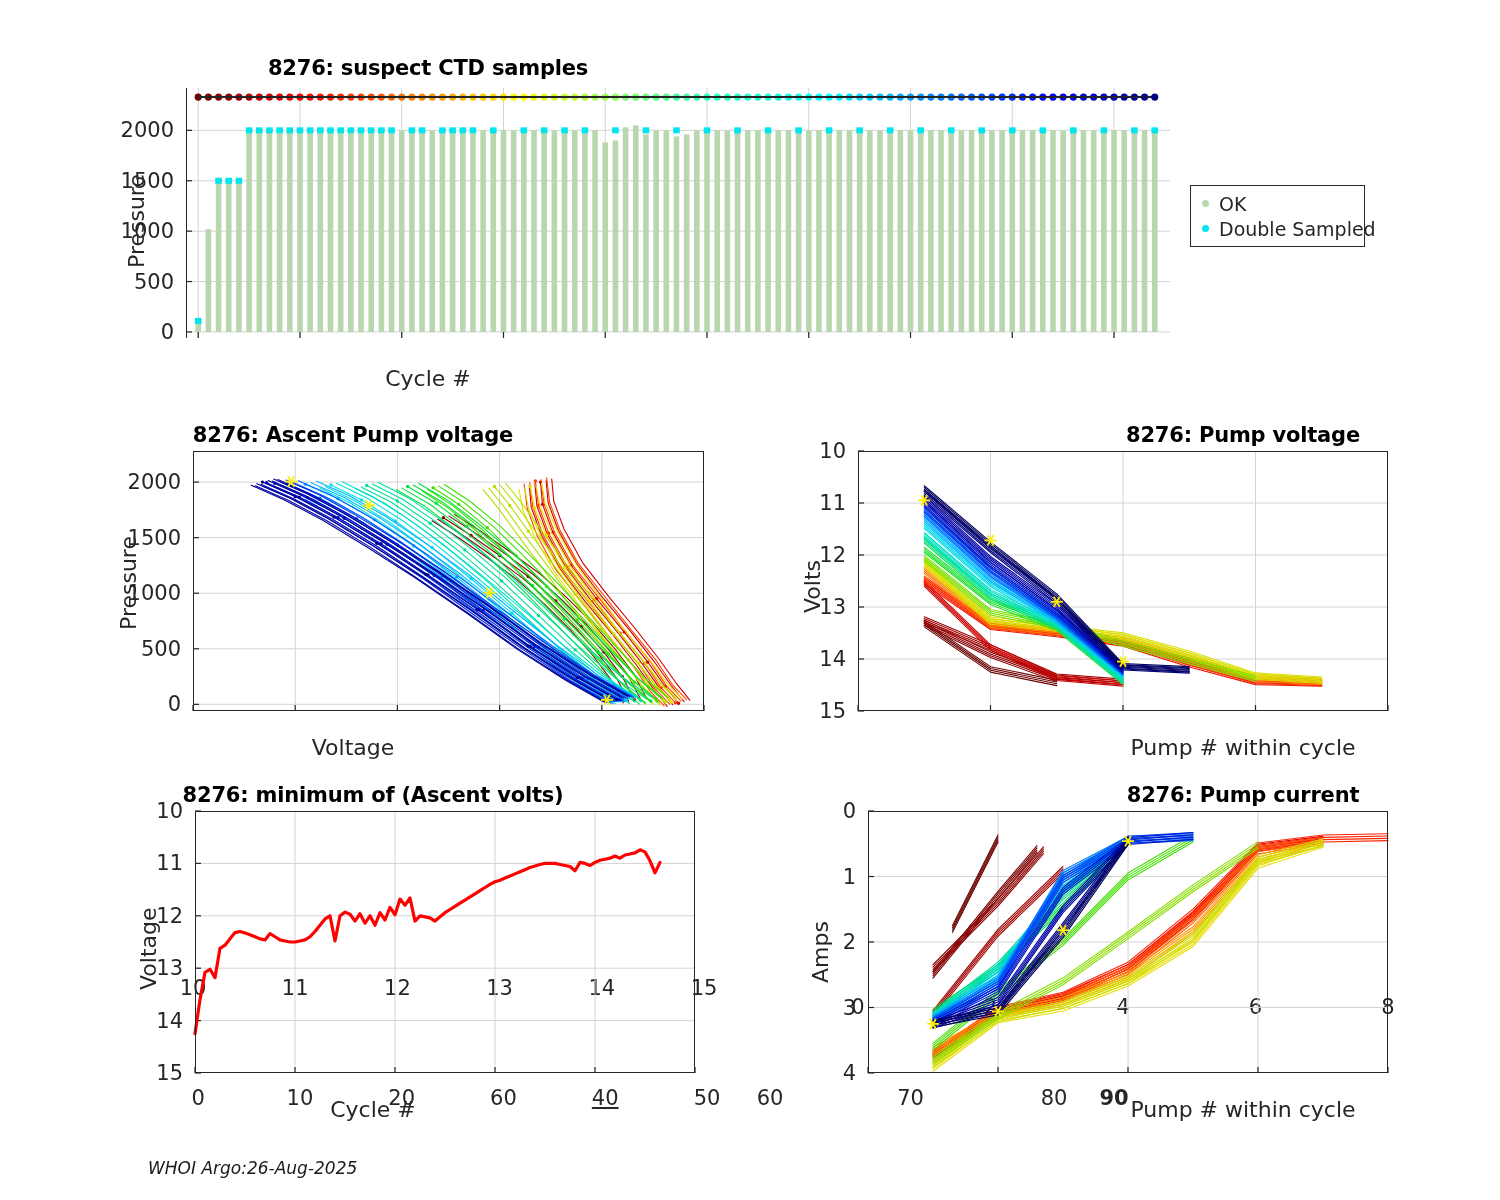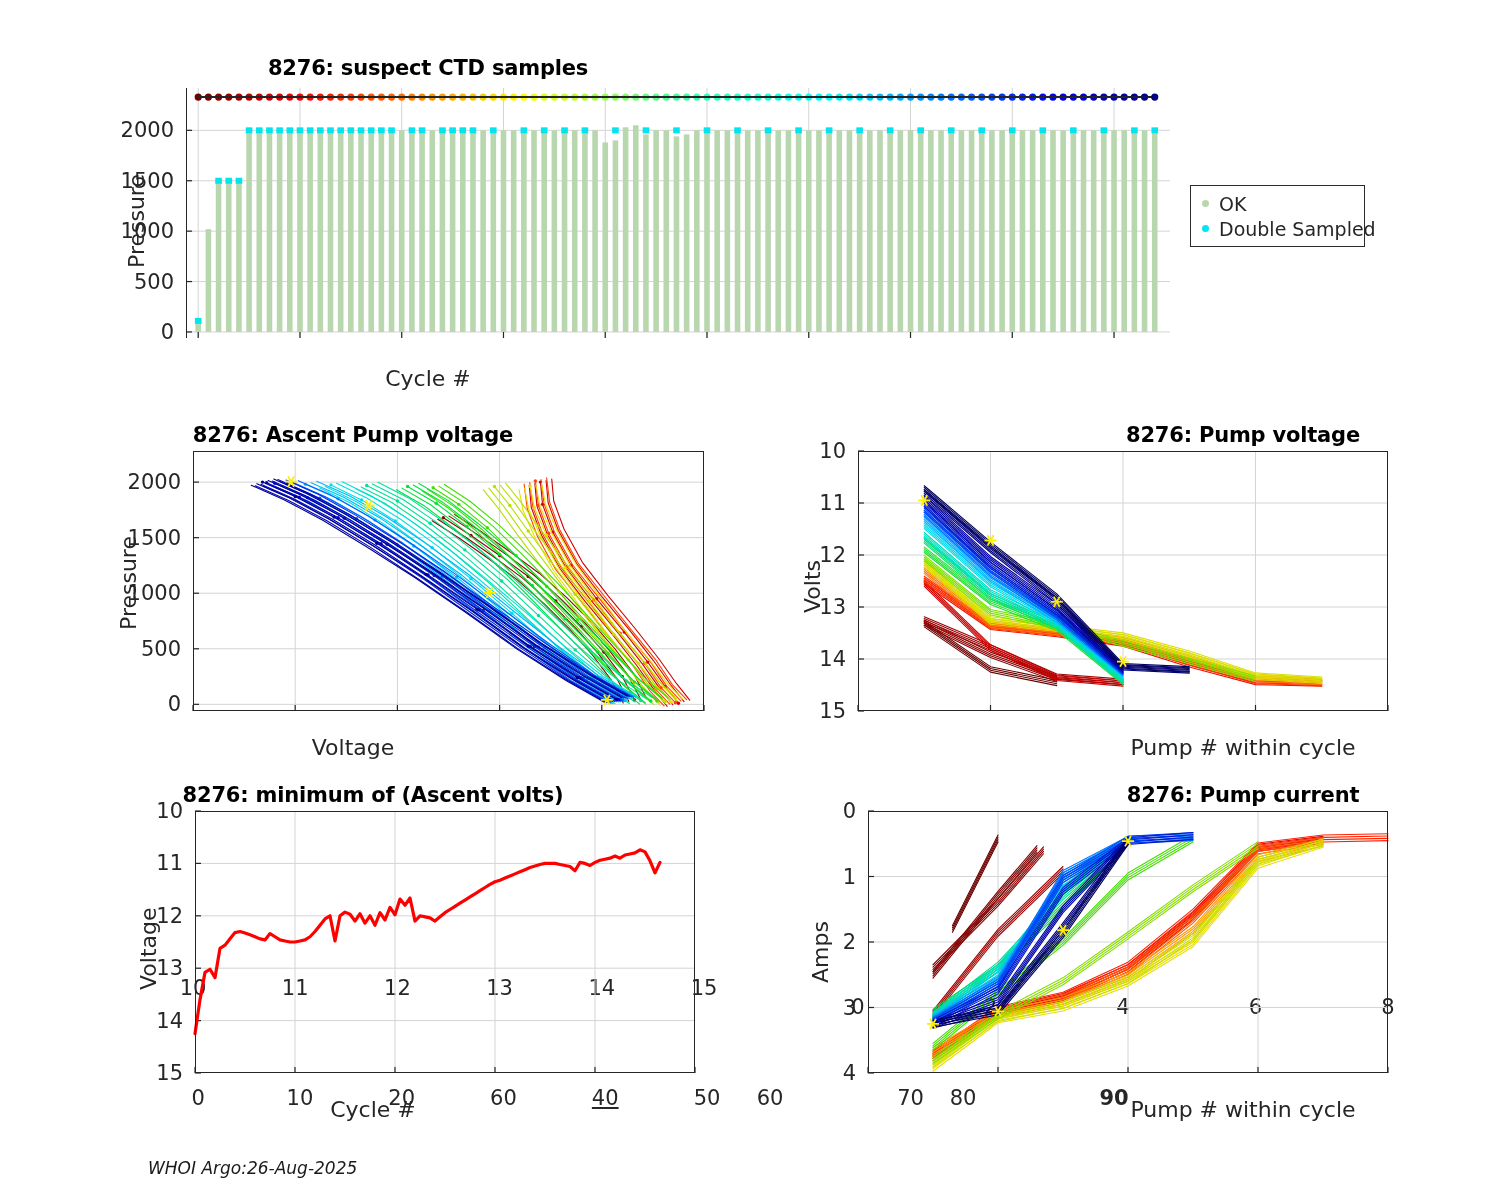--- a/index.html
+++ b/index.html
@@ -411,21 +411,21 @@
     </div>
   <div id="ax1-xticks">
       <div class="xtick" style="left: 198.211px; top: 1038px;">0</div>
       <div class="xtick" style="left: 299.969px; top: 1038px;">10</div>
       <div class="xtick" style="left: 401.727px; top: 1038px;">20</div>
       <div class="xtick" style="left: 503.485px; top: 1038px;">60</div>
       <div class="xtick" style="left: 605.243px; top: 1038px; text-decoration: underline;">40</div>
       <div class="xtick" style="left: 707.001px; top: 1038px;">50</div>
       <div class="xtick" style="left: 770px; top: 1038px;">60</div>
       <div class="xtick" style="left: 910.517px; top: 1038px;">70</div>
-      <div class="xtick" style="left: 963px; top: 1038px;">80</div>
+      <div class="xtick" style="left: 1054px; top: 1038px;">80</div>
       <div class="xtick" style="left: 1114.03px; top: 1038px; font-weight: bold;">90</div>
     </div>
   <div class="ylabel" style="left:124px;top:220px;">Pressure</div>
   <div class="xlabel" style="left:-330px;top:318px;">Cycle #</div>
   <div class="legend" style="left:1190px;top:137px;width:175px;">
     <div class="legrow">
       <span class="legdot" id="legdot0" style="background: rgb(185, 215, 174);"></span>
       <span class="legtxt">OK</span>
     </div>
     <div class="legrow">

